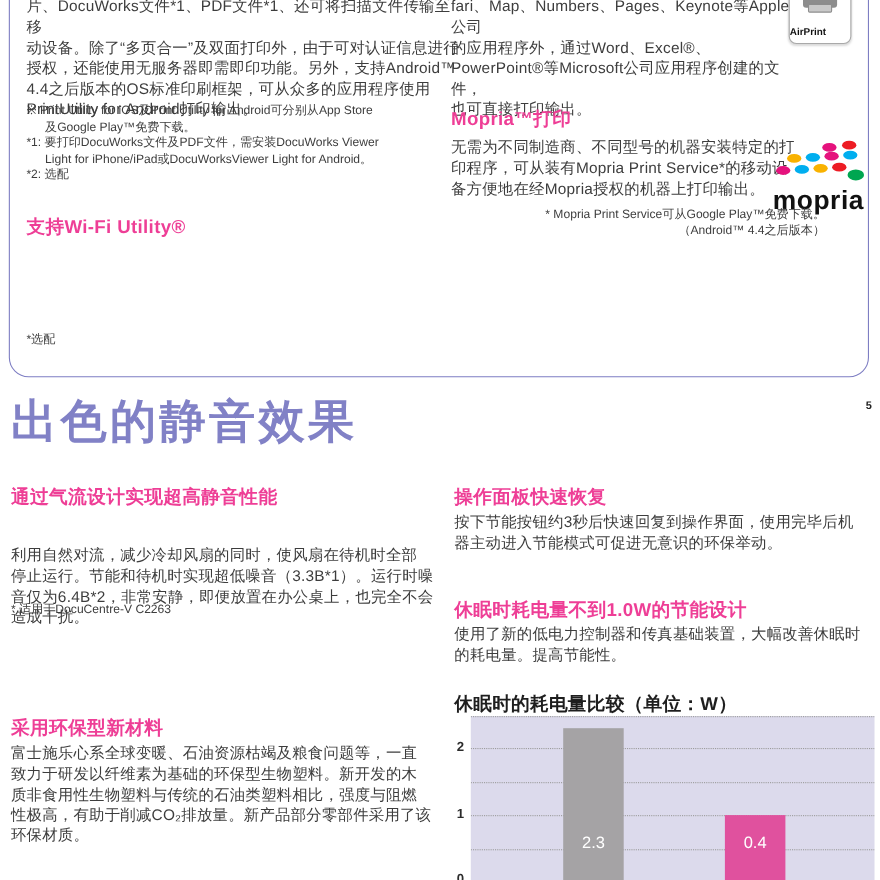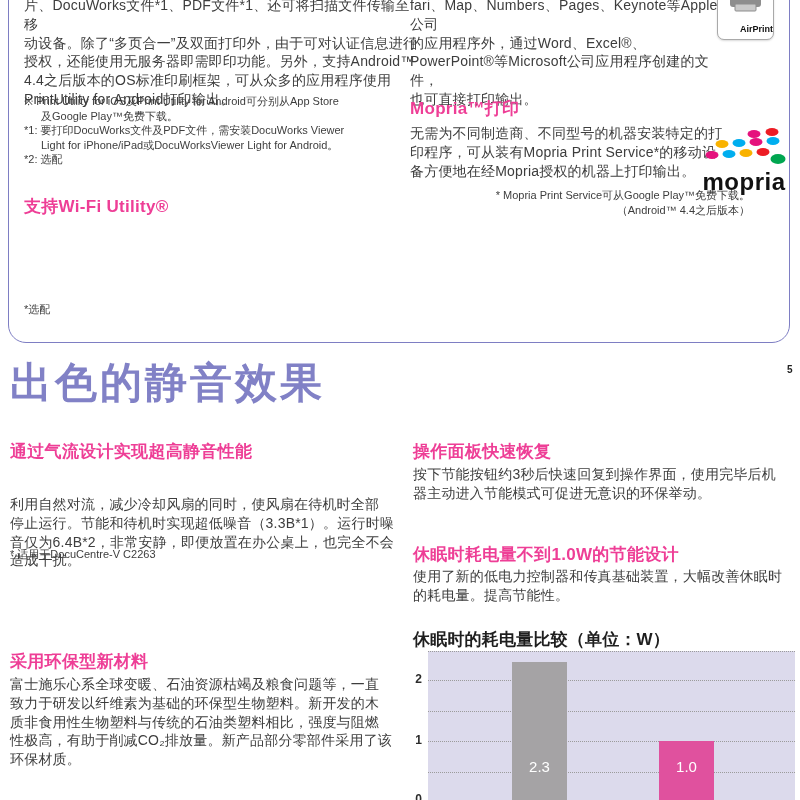--- a/index.html
+++ b/index.html
@@ -17,21 +17,21 @@
   .chart-title{font-size:17px;font-weight:700;color:#1e1e1e;letter-spacing:0.2px;white-space:nowrap;}
   .plot{left:428px;top:651px;width:367px;height:149px;background:#dcdaec;overflow:hidden;}
   .gridline{left:0;width:100%;height:0;border-top:1px dotted #9b9b9b;}
   .bar{overflow:hidden;}
   .bar-gray{background:#a5a3a5;}
   .bar-pink{background:#e0519e;}
   .bar-label{font-size:15px;color:#ffffff;font-weight:500;text-align:center;}
   .ytick{font-size:12px;font-weight:700;color:#2c2c2c;width:18px;text-align:right;}
   .airprint-box{left:717px;top:-16px;width:55px;height:54px;background:#fff;border:1px solid #a9a9a9;
                 border-radius:7px;box-shadow:0 1px 2px rgba(0,0,0,0.15);}
-  .airprint-label{font-size:9px;font-weight:700;color:#111;text-align:right;width:100%;bottom:5px;}
+  .airprint-label{font-size:9px;font-weight:700;color:#111;text-align:left;width:100%;bottom:5px;}
   .mopria-word{font-size:24px;font-weight:700;color:#111;letter-spacing:0.5px;}
 </style>
 </head>
 <body>
 
 <div class="page">
 
   <div class="abs top-box"></div>
 
   <div class="abs body-text" style="left:24px;top:-4px;width:395px;">片、DocuWorks文件*1、PDF文件*1、还可将扫描文件传输至移
@@ -127,16 +127,16 @@
     <div class="abs gridline" style="top:0px;"></div>
     <div class="abs gridline" style="top:29px;"></div>
     <div class="abs gridline" style="top:59.5px;"></div>
     <div class="abs gridline" style="top:90px;"></div>
     <div class="abs gridline" style="top:120.5px;"></div>
 
     <div class="abs bar bar-gray" style="left:84px;top:11px;width:55px;height:138px;"></div>
     <div class="abs bar bar-pink" style="left:231px;top:90px;width:55px;height:59px;"></div>
 
     <div class="abs bar-label" style="left:84px;top:107px;width:55px;">2.3</div>
-    <div class="abs bar-label" style="left:231px;top:107px;width:55px;">1.0</div>
+    <div class="abs bar-label" style="left:231px;top:107px;width:55px;">0.4</div>
   </div>
 
 </div>
 
 </body></html>

